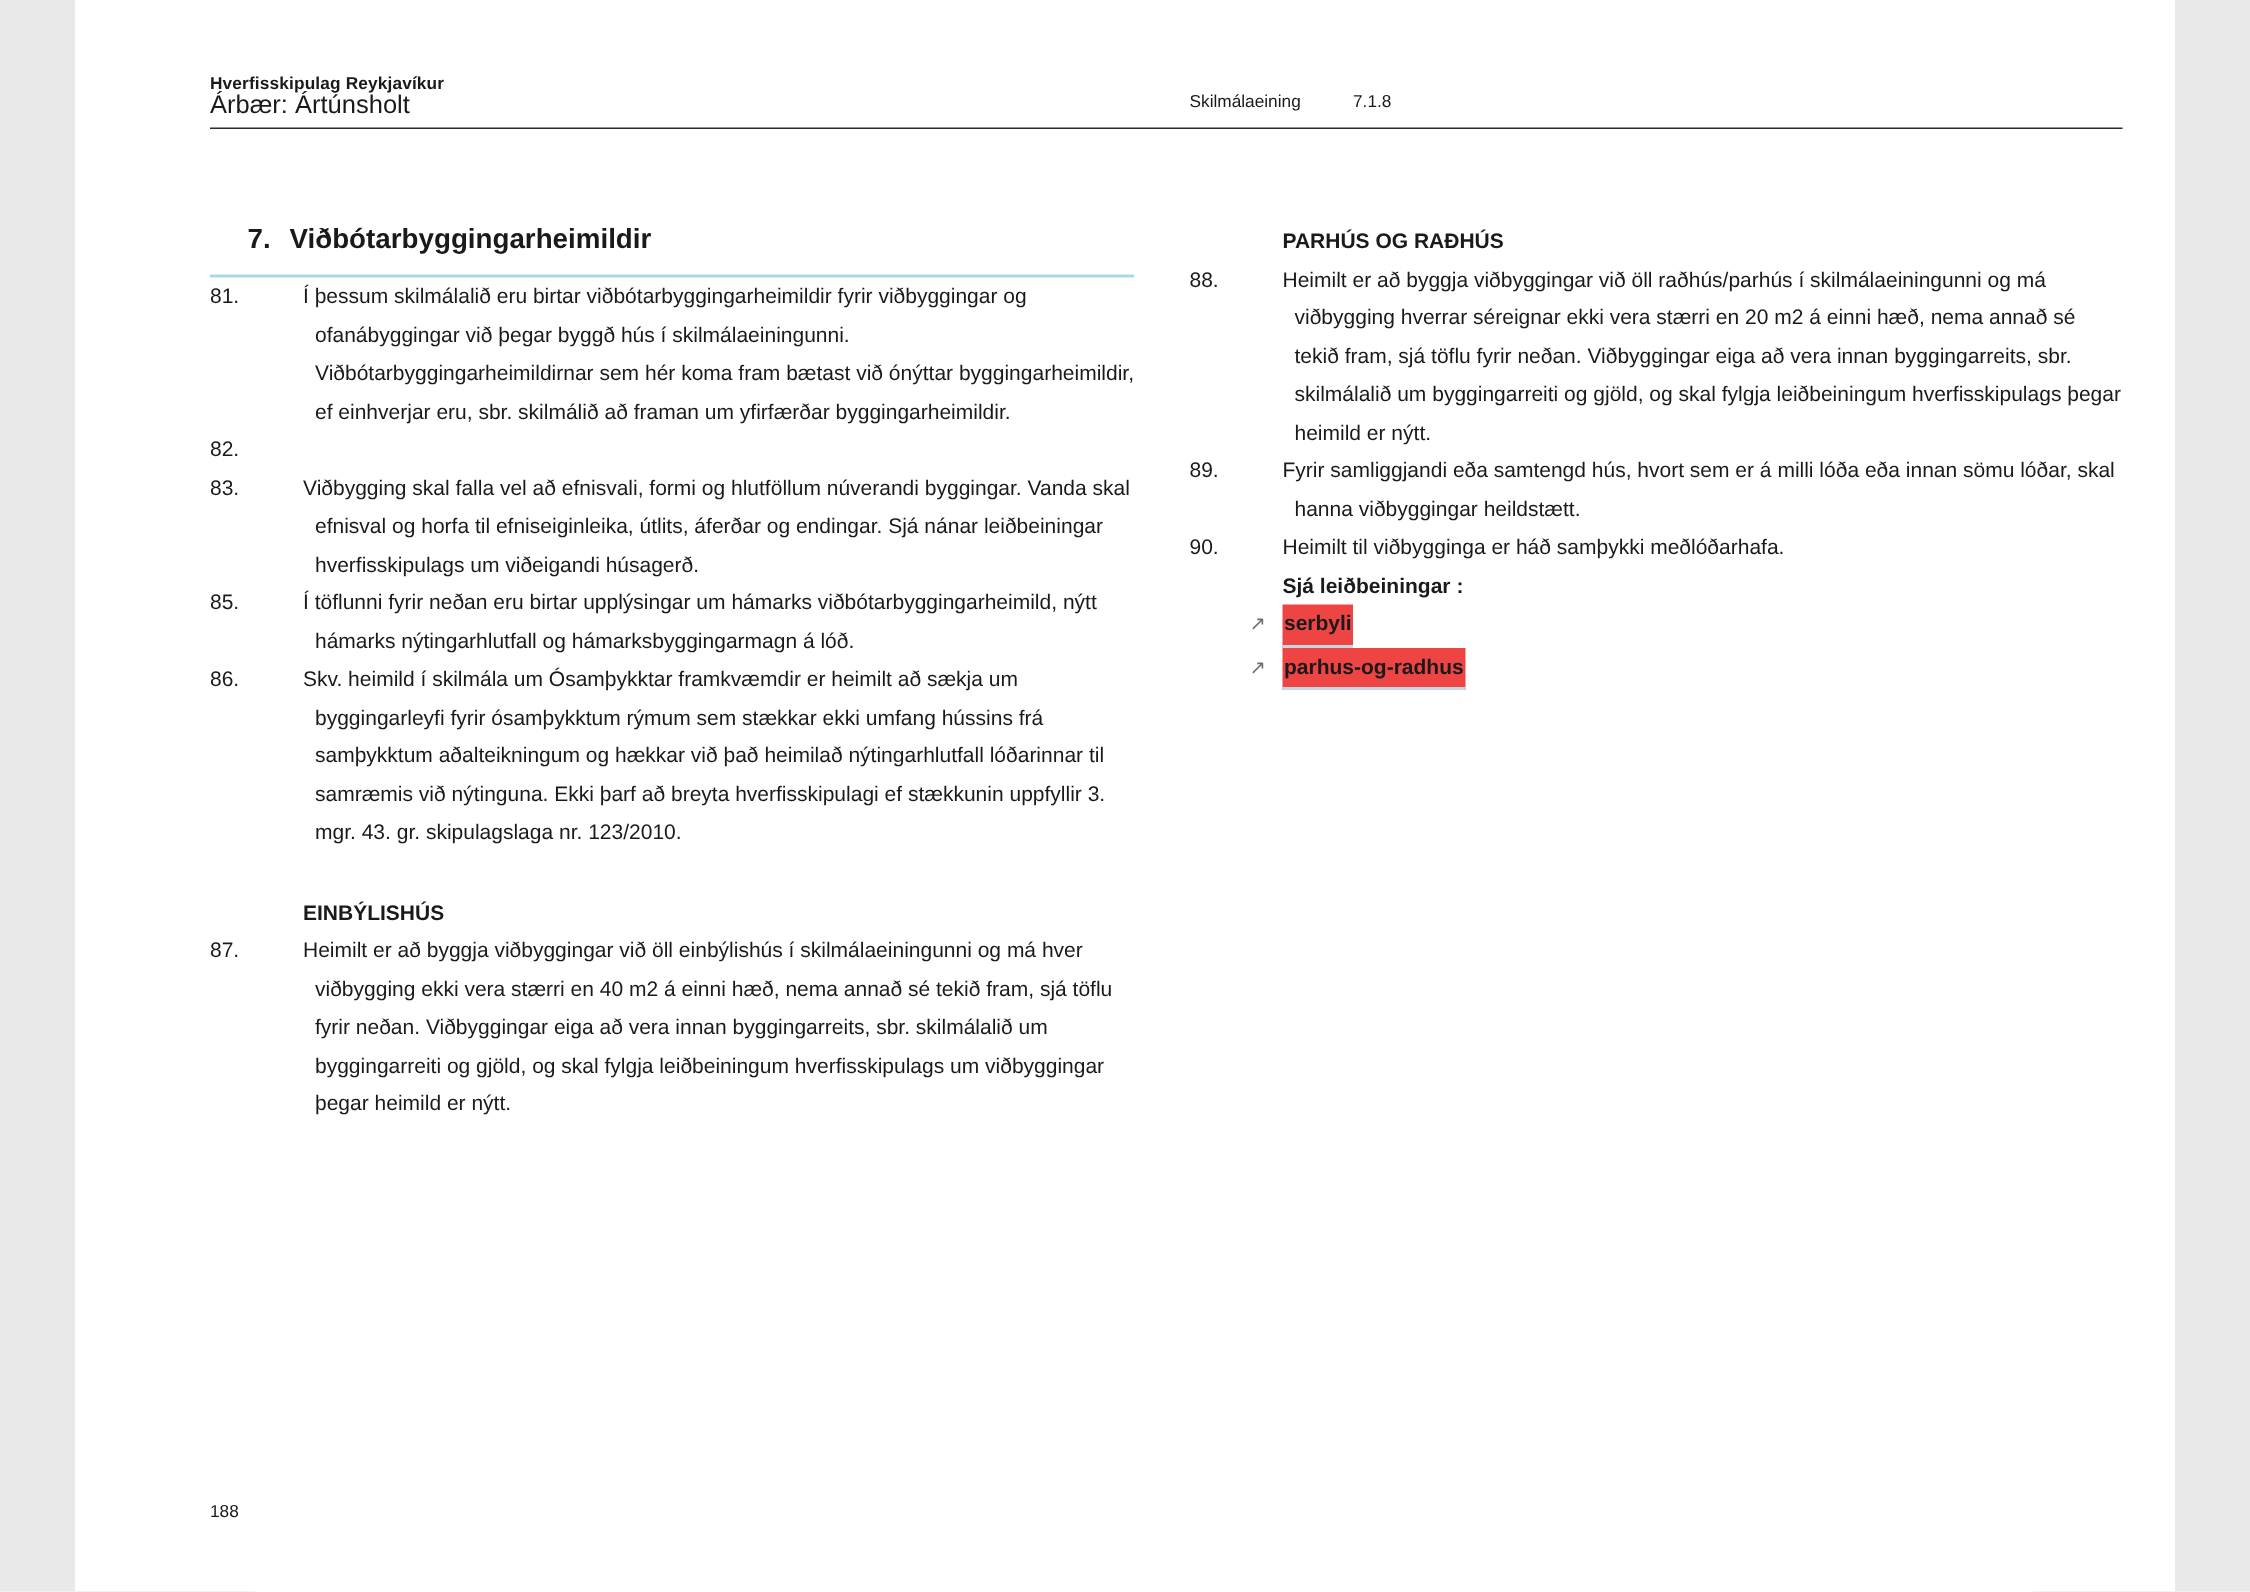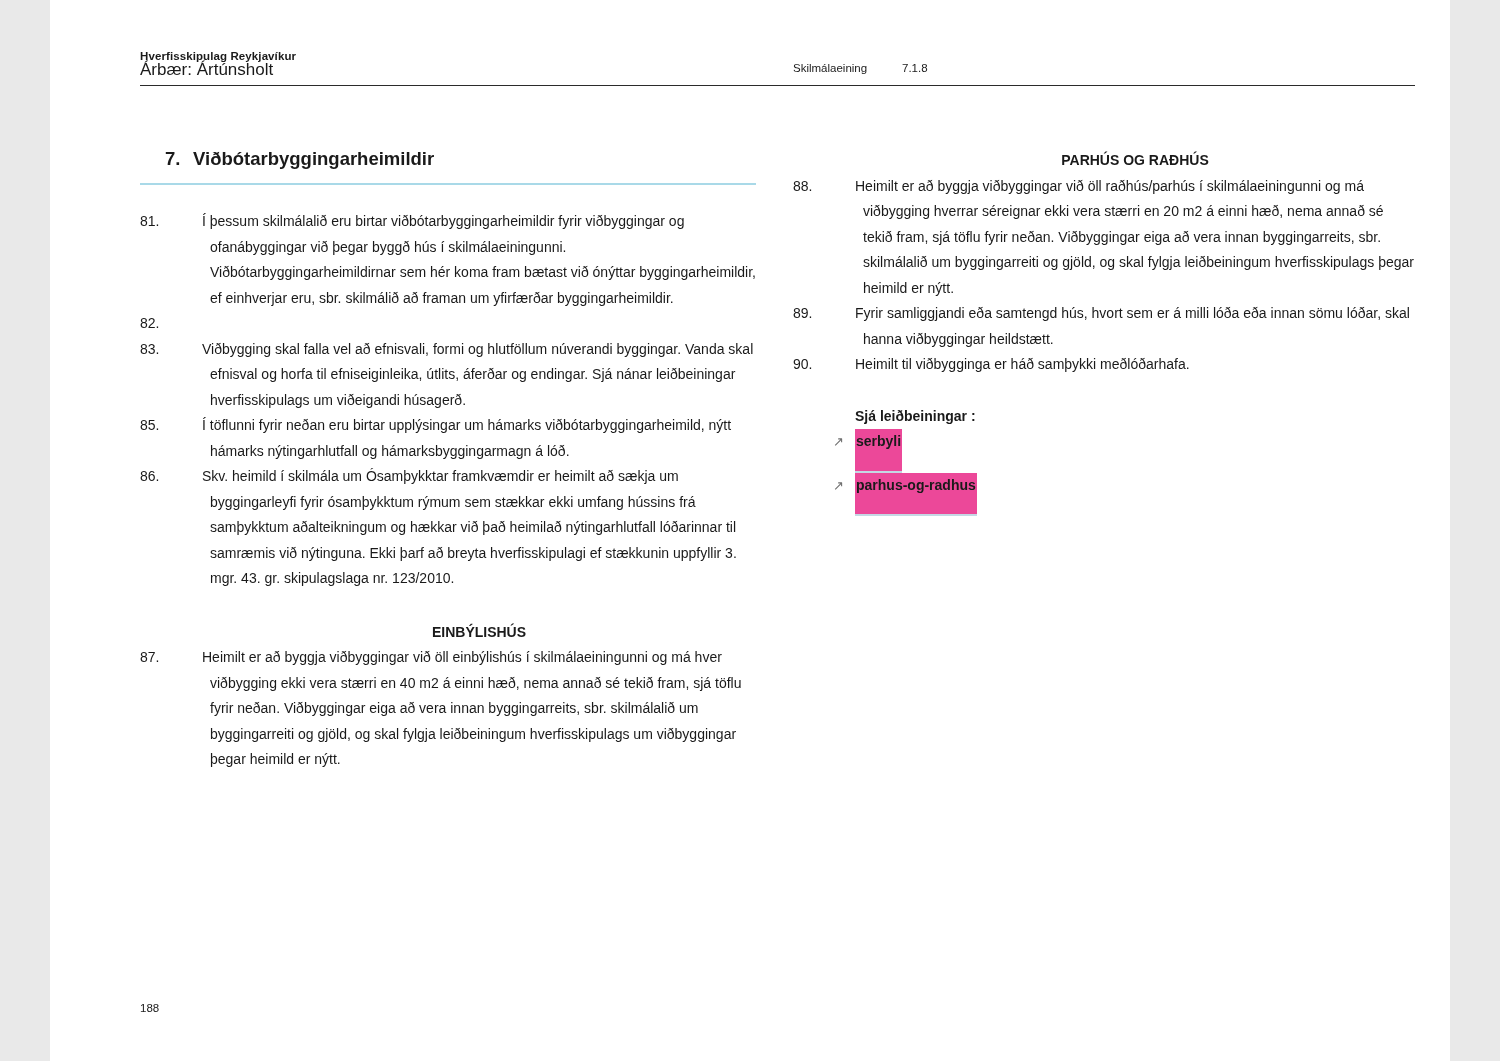--- a/index.html
+++ b/index.html
@@ -19,36 +19,36 @@
   .header-rule { position:absolute; left:90px; top:85px; width:1275px; border-top:1.5px solid #2b2b2b; }
 
   
   .col-left  { position:absolute; left:90px;  top:146px; width:616px; }
   .col-right { position:absolute; left:743px; top:148px; width:622px; }
 
   .section-heading { display:flex; font-size:18.5px; font-weight:bold; line-height:26px; padding-left:25px; }
   .sec-num { width:28px; flex:none; }
   .heading-rule { margin-top:11px; border-top:2px solid var(--accent_underline, #a9d9e8); width:100%; }
 
-  .items { margin-top:24px; }
+  .items { margin-top:0; }
   .item { display:flex; font-size:14px; line-height:25.5px; }
   .item .num { width:62px; flex:none; }
   .item .txt { flex:1; text-indent:-8px; padding-left:8px; }
 
-  .subheading { margin-left:62px; font-size:14px; font-weight:bold; line-height:25.5px;text-align:center; }
+  .subheading { margin-left:62px; font-size:14px; font-weight:bold; line-height:25.5px; }
   .subheading.spaced { margin-top:28px; }
 
-  .guidelines { margin-top:26px; }
+  .guidelines { }
   .guidelines-label { margin-left:62px; font-size:14px; font-weight:bold; line-height:25.5px; }
   .link-row { display:flex; align-items:baseline; padding-left:40px; line-height:25.5px; cursor:pointer; }
   .arrow { width:22px; flex:none; color:#6f6f6f; font-size:13px; }
   .link-label {
     font-size:14px; font-weight:bold; color:#1a1a1a;
     border-bottom:2.5px solid var(--link_underline, #c4d8e4);
-    background:#ec4899; padding:0 1px 16px 1px;
+    background:#ef4444; padding:0 1px 1px 1px;
   }
 
   .page-number { position:absolute; left:90px; top:1002px; font-size:11.5px; }
 </style>
 </head>
 <body>
 
 <div class="page">
 
   <div class="doc-header-left">

